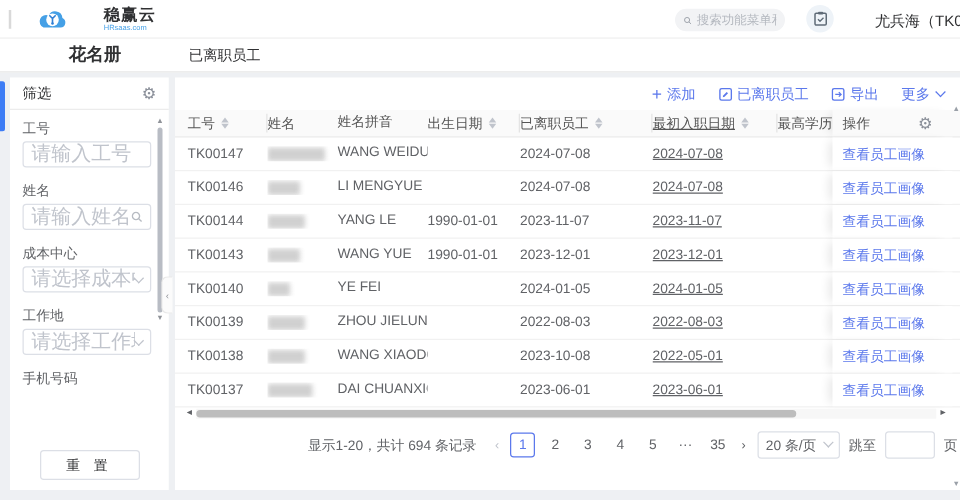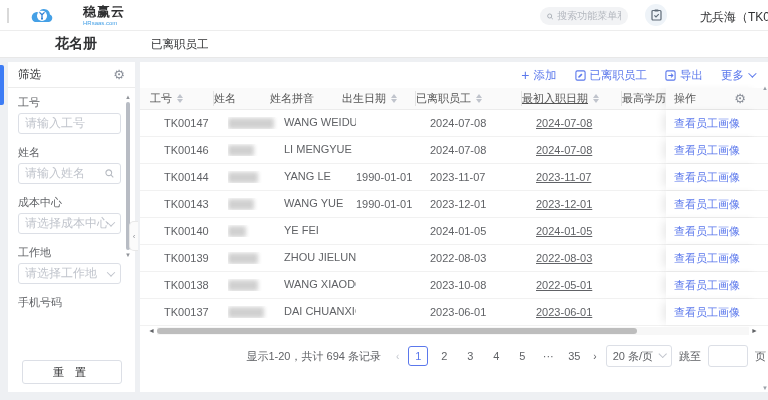--- a/index.html
+++ b/index.html
@@ -30,27 +30,27 @@
   
   .leftbar-indicator { position:absolute; left:0; top:65px; width:4px; height:40px; background:#3d7cf5; border-radius:0 2px 2px 0; }
   .sidebar { position:absolute; left:8px; top:62px; width:127px; height:330px; background:#fff; }
   .sidebar-head { height:26px; display:flex; align-items:center; justify-content:space-between; padding:0 10px; border-bottom:1px solid #ececec; }
   .sidebar-title { font-size:11.5px; color:#303133; }
   .gear { font-size:13px; color:#8a8f99; line-height:1; cursor:pointer; }
   .filter-fields { padding:7px 14px 0 10px; overflow:hidden; height:262px; }
   .ffield { margin-bottom:11px; }
   .flabel { color:#606266; margin-bottom:3px; font-size:11px; }
   .fbox { height:21px; border:1px solid #dcdfe6; border-radius:3px; display:flex; align-items:center; padding:0 6px; background:#fff; }
-  .fbox .ph { color:#c0c4cc; flex:1; white-space:nowrap; overflow:hidden; font-size:12px; }
+  .fbox .ph { color:#c0c4cc; flex:1; white-space:nowrap; overflow:hidden; font-size:16px; }
   .chev { width:6px; height:6px; border-right:1.2px solid #c0c4cc; border-bottom:1.2px solid #c0c4cc; transform:rotate(45deg) translate(-1px,-1px); flex:none; }
   .side-scroll { position:absolute; right:5px; top:32px; bottom:42px; width:5px; }
   .side-scroll .arr { color:#909399; font-size:6px; text-align:center; line-height:6px; }
   .side-scroll .thumb { width:4px; background:#b8bcc4; border-radius:2px; height:58%; margin:2px auto; }
   .reset-wrap { position:absolute; left:0; right:0; bottom:8px; display:flex; justify-content:center; }
-  .reset-btn { width:100px; height:24px; border:1px solid #dcdfe6; border-radius:3px; background:#fff; color:#303133; font-size:11px; letter-spacing:4px; cursor:pointer; display:flex; align-items:center; justify-content:center; }
+  .reset-btn { width:80px; height:24px; border:1px solid #dcdfe6; border-radius:3px; background:#fff; color:#303133; font-size:11px; letter-spacing:4px; cursor:pointer; display:flex; align-items:center; justify-content:center; }
   .collapse-handle { position:absolute; left:129px; top:221px; width:9px; height:30px; background:#fbfbfb; border:1px solid #e8e8e8; border-right:none; border-radius:5px 0 0 5px; display:flex; align-items:center; justify-content:center; color:#909399; font-size:8px; cursor:pointer; }
 
   
   .main { position:absolute; left:140px; top:62px; width:628px; height:330px; background:#fff; }
   .toolbar { height:26px; display:flex; align-items:center; justify-content:flex-end; padding-right:14px; gap:18px; }
   .tbtn { color:#5b78ec; display:flex; align-items:center; gap:4px; font-size:11.5px; cursor:pointer; white-space:nowrap; }
   .tbtn .plus { font-size:14px; line-height:1; }
   .tbtn svg { width:11px; height:11px; }
   .chev-blue { width:6px; height:6px; border-right:1.3px solid #5b78ec; border-bottom:1.3px solid #5b78ec; transform:rotate(45deg) translateY(-2px); }
 
@@ -60,21 +60,21 @@
   .sorter { display:inline-flex; flex-direction:column; gap:1px; margin:0 6px 0 5px; cursor:pointer; }
   .sorter i { width:0; height:0; border-left:3.5px solid transparent; border-right:3.5px solid transparent; display:block; }
   .sorter .up { border-bottom:4px solid #c0c4cc; }
   .sorter .dn { border-top:4px solid #c0c4cc; }
 
   .c-id{width:64px;} .c-name{width:56px;} .c-py{width:72px; word-break:break-all; line-height:1.25; white-space:normal;}
   .c-birth{width:74px;} .c-recent{width:106px;} .c-first{width:100px;text-decoration:underline;} .c-edu{flex:1 1 auto; min-width:0;}
   .hc.c-py{white-space:nowrap;}
 
   .tbody { position:relative; }
-  .trow { position:relative; display:flex; align-items:center; padding-left:24px; min-height:27px; border-bottom:1px solid #f1f1f1; color:#606266; }
+  .trow { position:relative; display:flex; align-items:center; padding-left:10px; min-height:27px; border-bottom:1px solid #f1f1f1; color:#606266; }
   .trow .c { flex:none; white-space:nowrap; overflow:hidden; }
   .blur-name { display:inline-block; height:11px; border-radius:1px; background:#cbcbcb; filter:blur(2px); opacity:.9; vertical-align:middle; }
 
   .action-col { position:absolute; right:6px; top:0; bottom:0; width:96px; background:#fff; display:flex; align-items:center; padding-left:8px; box-shadow:-6px 0 8px -3px rgba(0,0,0,.09); }
   .thead .action-col { background:#fafafa; color:#555; padding-right:8px; }
   .thead .action-col .gear { margin-left:auto; margin-right:8px; }
   .link { color:#5b78ec; text-decoration:none; cursor:pointer; font-size:11px; white-space:nowrap; }
 
   .v-scroll { position:absolute; right:0; top:22px; bottom:0; width:6px; display:flex; flex-direction:column; justify-content:space-between; align-items:center; padding:1px 0; }
   .v-scroll .arr { color:#9aa0a8; font-size:6px; line-height:6px; }

